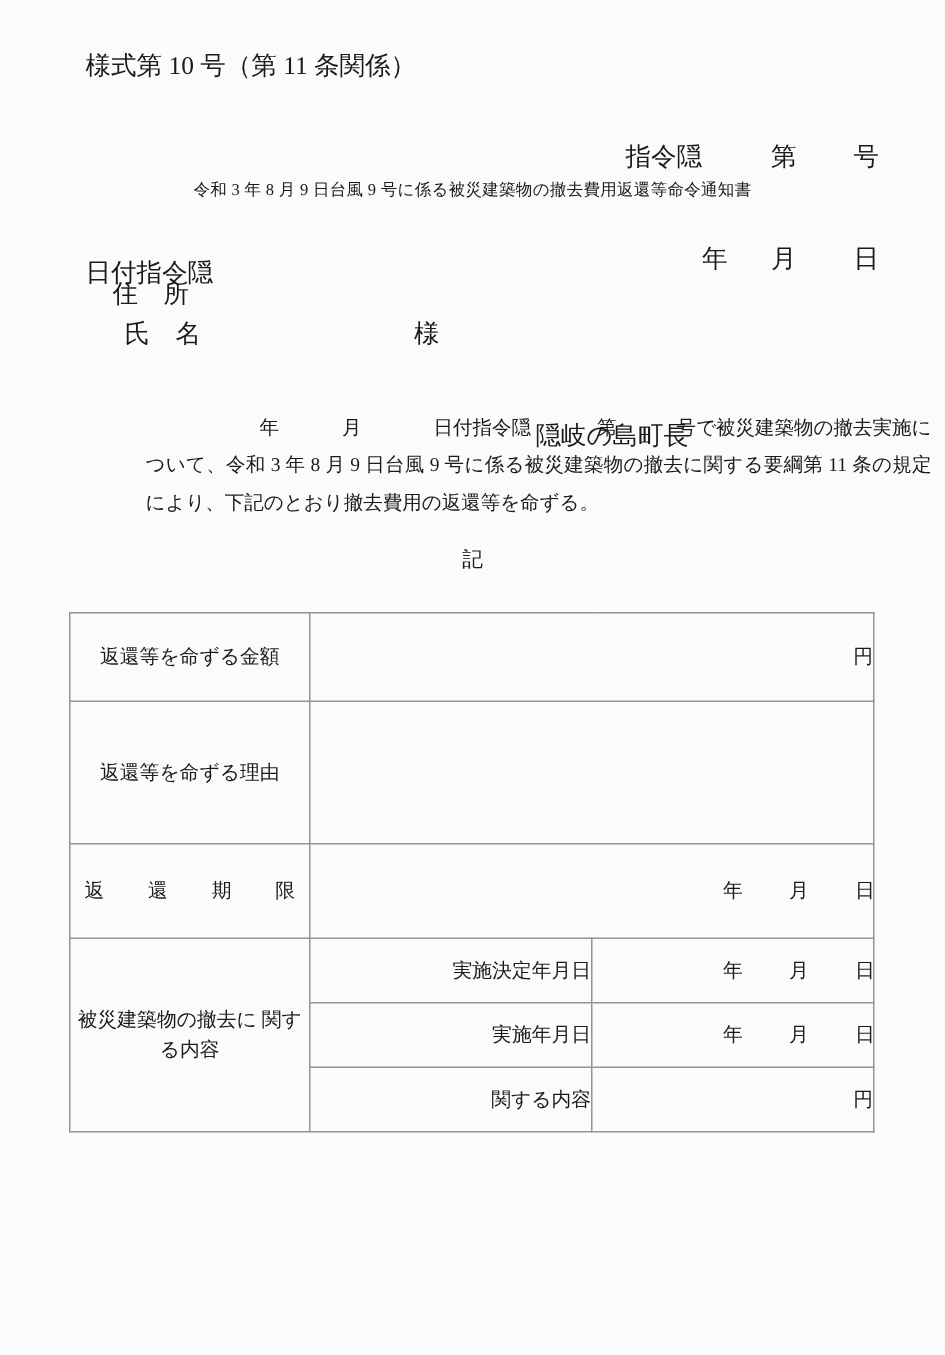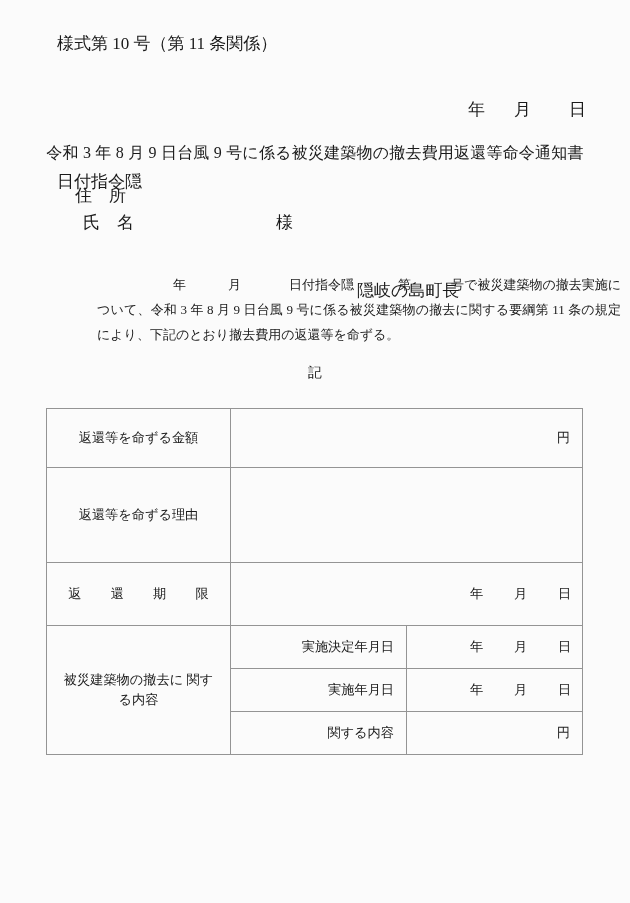--- a/index.html
+++ b/index.html
@@ -55,23 +55,22 @@
   .dr-year { display: inline-block; width: 46px; text-align: left; }
   .dr-mon  { display: inline-block; width: 55px; text-align: left; }
   .dr-day  { display: inline-block; width: 14px; text-align: left; }
 
   
   .doc-title {
     left: 0;
     top: 119px;
     width: 630px;
     text-align: center;
-    font-size: 16px;
+    font-size: 11px;
     letter-spacing: 0.2px;
-    margin-top: 24px;
   }
 
   
   .addressee-heading { left: 57px; top: 170px; }
   .addressee-address { left: 75px; top: 177px; margin-top: 7px; }
   .addressee-name    { left: 83px; top: 211px; }
   .addressee-sama    { left: 276px; top: 211px; }
   .issuer            { left: 357px; top: 233px; margin-top: 46px; }
 
   
@@ -105,21 +104,21 @@
     position: absolute;
     left: 46px;
     top: 408px;
     width: 537px;
     border-collapse: collapse;
     table-layout: fixed;
     font-size: 13.2px;
   }
   .form-table td {
     border: 1px solid #949494;
-    padding: 12px;
+    padding: 0;
     vertical-align: middle;
   }
   .cell-label {
     text-align: center;
     padding: 4px 6px;
     line-height: 20px;
   }
   .cell-label.spaced { letter-spacing: 8px; text-indent: 8px; }
   .cell-value {
     text-align: right;
@@ -143,20 +142,21 @@
   .df-d { display: inline-block; width: 12px; text-align: left; }
 </style>
 </head>
 <body>
 
 <div class="page">
 
   <div class="abs t13 form-no">様式第 10 号（第 11 条関係）</div>
 
   <div class="abs t13 doc-number-block">
+    <span class="doc-number-row"><span class="dn-label">指令隠</span><span class="dn-gap-a"></span><span class="dn-dai">第</span><span class="dn-gou">号</span></span>
     <span class="date-row"><span class="dr-pad"></span><span class="dr-year">年</span><span class="dr-mon">月</span><span class="dr-day">日</span></span>
   </div>
 
   <div class="abs doc-title">令和 3 年 8 月 9 日台風 9 号に係る被災建築物の撤去費用返還等命令通知書</div>
 
   <div class="abs t13 addressee-heading">日付指令隠</div>
   <div class="abs t13 addressee-address">住　所</div>
   <div class="abs t13 addressee-name">氏　名</div>
   <div class="abs t13 addressee-sama">様</div>
   <div class="abs t13 issuer">隠岐の島町長</div>

